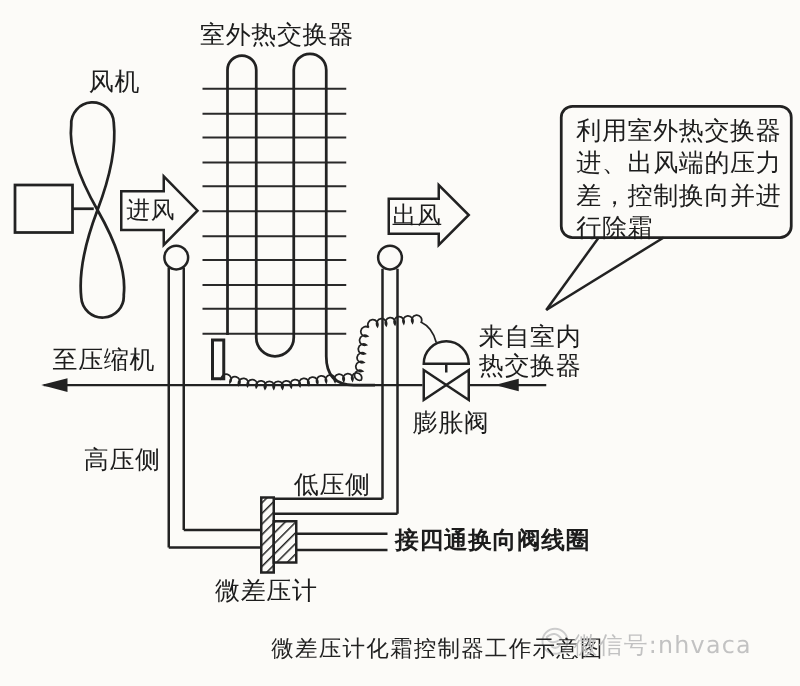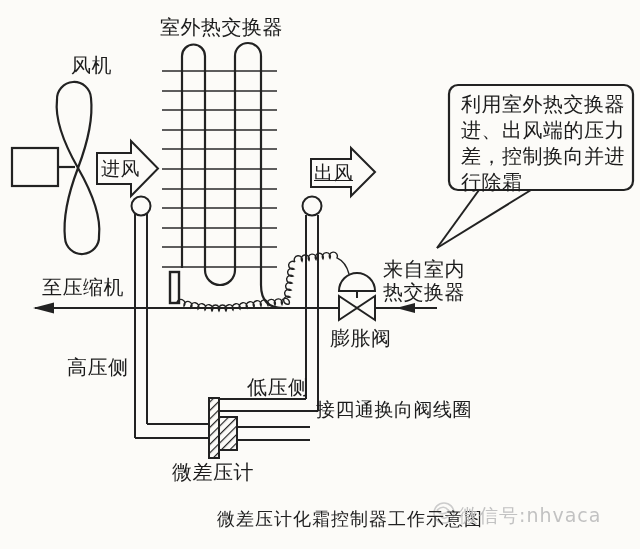--- a/index.html
+++ b/index.html
@@ -119,22 +119,22 @@
 
   <div class="label" style="left:55px;top:54px;margin-left:16px;">风机</div>
   <div class="label" style="left:160px;top:16px;">室外热交换器</div>
   <div class="label small" style="left:101px;top:157px;">进风</div>
   <div class="label small" style="left:314px;top:161px;text-decoration:underline;">出风</div>
   <div class="label" style="left:42px;top:276px;text-align:right;">至压缩机</div>
   <div class="label" style="left:383px;top:258px;">来自室内</div>
   <div class="label" style="left:383px;top:281px;">热交换器</div>
   <div class="label" style="left:330px;top:327px;">膨胀阀</div>
   <div class="label" style="left:67px;top:356px;">高压侧</div>
-  <div class="label" style="left:247px;top:376px;">低压侧</div>
-  <div class="label small" style="left:316px;top:398px;">接四通换向阀线圈</div>
+  <div class="label" style="left:235px;top:376px;">低压侧</div>
+  <div class="label small" style="left:316px;top:421px;font-weight:bold;">接四通换向阀线圈</div>
   <div class="label" style="left:172px;top:461px;text-align:center;">微差压计</div>
 
   <div class="callout-text">
     <div>利用室外热交换器</div>
     <div>进、出风端的压力</div>
     <div>差，控制换向并进</div>
     <div>行除霜</div>
   </div>
 
   <div class="caption">微差压计化霜控制器工作示意图</div>

